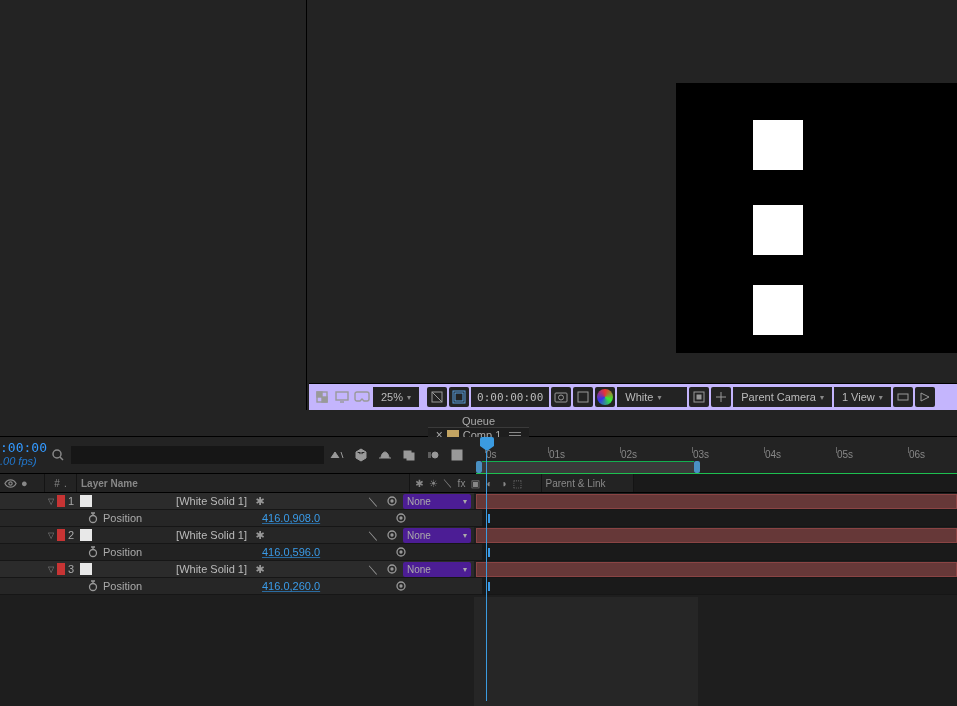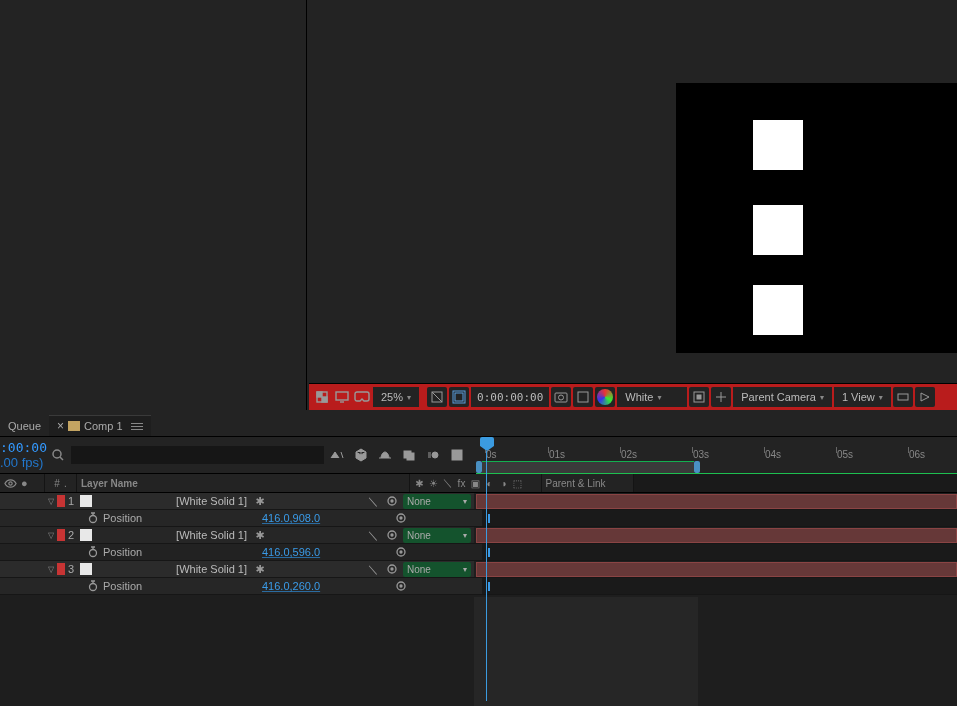--- a/index.html
+++ b/index.html
@@ -8,47 +8,47 @@
 
 .upper { position:absolute; top:0; left:0; right:0; height:410px; display:flex; }
 .left-panel { width:307px; height:100%; background:#232323; border-right:1px solid #000; }
 .preview-area { flex:1; background:#232323; position:relative; }
 .preview-divider { position:absolute; top:0; left:309px; width:1px; height:410px; background:#3a3a3a; }
 
 .canvas { position:absolute; left:369px; top:83px; width:480px; height:270px; background:#000; }
 .square { position:absolute; width:50px; height:50px; background:#fff; }
 
 
-.preview-toolbar { position:absolute; left:309px; top:383px; right:0; height:27px; background:#b91c1c; display:flex; align-items:center; padding:0 4px; border-top:1px solid #000; gap:2px; }
+.preview-toolbar { position:absolute; left:309px; top:383px; right:0; height:27px; background:#c4b5fd; display:flex; align-items:center; padding:0 4px; border-top:1px solid #000; gap:2px; }
 .ptb-icon { width:18px; height:18px; display:flex; align-items:center; justify-content:center; border-radius:2px; }
 .ptb-icon svg { stroke:#999; fill:none; stroke-width:1.4; }
 .ptb-drop { background:#232323; color:#bbb; padding:2px 8px; height:20px; display:flex; align-items:center; font-size:11px; border:none; gap:4px; }
 .ptb-drop .chev { font-size:8px; color:#888; }
 .ptb-btn { background:#232323; width:20px; height:20px; display:flex; align-items:center; justify-content:center; border-radius:2px; }
 .timecode-disp { background:#232323; color:#bbb; padding:2px 6px; height:20px; display:flex; align-items:center; font-size:11px; font-family:monospace; }
 .resoDrop { min-width:70px; }
 .sep4 { width:4px; }
 .colorMgmt { width:16px; height:16px; border-radius:50%; background:conic-gradient(#e33,#3e3,#33e,#e33); }
 
 
-.tabs-row { position:absolute; left:0; top:415px; right:0; height:22px; background:#232323; border-bottom:1px solid #000; display:flex; align-items:center; }
+.tabs-row { position:absolute; left:0; top:415px; right:0; height:22px; background:#232323; border-bottom:1px solid #000; display:flex; align-items:center;flex-direction:column; }
 .tab { padding:0 8px; height:100%; display:flex; align-items:center; color:#aaa; gap:4px; }
 .tab.active { background:#1e1e1e; border-top:1px solid #3a3a3a; }
 .tab .close { color:#aaa; font-size:12px; }
 .folder-icon { width:12px; height:10px; background:#c3a462; display:inline-block; }
 .menu-icon { display:flex; flex-direction:column; gap:2px; margin-left:4px; }
 .menu-icon span { width:12px; height:1px; background:#888; }
 
 
 .timeline { position:absolute; top:437px; left:0; right:0; bottom:0; background:#1e1e1e; }
 .tl-header { height:37px; display:flex; border-bottom:1px solid #000; }
 .tl-h-left { width:474px; display:flex; background:#232323; }
 .tl-h-time { width:47px; padding:3px 0 0 0; }
 .tl-h-time .main-time { color:#3399ff; font-size:13px; font-family:monospace; }
-.tl-h-time .sub-time { color:#2277cc; font-size:13px; }
+.tl-h-time .sub-time { color:#2277cc; font-size:11px;font-style:italic; }
 .tl-h-search { flex:1; display:flex; align-items:center; padding:0 4px; gap:6px; }
 .search-icon { width:14px; height:14px; }
 .search-icon svg { stroke:#888; fill:none; stroke-width:1.5; }
 .search-field { flex:1; height:18px; background:#161616; border:none; outline:none; }
 .tl-h-btns { display:flex; align-items:center; gap:6px; padding-right:8px; }
 .h-btn { width:18px; height:18px; display:flex; align-items:center; justify-content:center; }
 .h-btn svg { stroke:#999; fill:#999; }
 
 .tl-h-ruler { flex:1; background:#232323; position:relative; }
 .playhead { position:absolute; left:6px; top:0; width:14px; height:14px; z-index:10; }
@@ -87,21 +87,21 @@
 .lr-num { width:32px; justify-content:center; gap:3px; color:#aaa; }
 .twirl { width:10px; color:#888; font-size:8px; cursor:pointer; }
 .red-box { width:12px; height:12px; background:#c73434; }
 .lr-name { flex:1; gap:5px; color:#bbb; }
 .white-chip { width:12px; height:12px; background:#e8e8e8; }
 .lr-switches { width:132px; gap:2px; padding-left:4px; }
 .sw-icon { width:12px; height:12px; display:flex; align-items:center; justify-content:center; color:#999; }
 .lr-parent { width:92px; gap:4px; }
 .pickwhip { width:14px; height:14px; }
 .pickwhip svg { stroke:#999; fill:none; stroke-width:1.3; }
-.parent-drop { flex:1; background:#14532d; height:15px; display:flex; align-items:center; justify-content:space-between; padding:0 4px; font-size:10px; color:#aaa; border-radius:2px; }
+.parent-drop { flex:1; background:#4c1d95; height:15px; display:flex; align-items:center; justify-content:space-between; padding:0 4px; font-size:10px; color:#aaa; border-radius:2px; }
 .lr-track { flex:1; position:relative; background:#1e1e1e; }
 .track-bar { position:absolute; top:1px; left:2px; right:0; height:15px; background:#663838; border:1px solid #8a4444; }
 
 .prop-row { height:17px; display:flex; background:#262626; border-bottom:1px solid #161616;padding-left:8px; }
 .prop-row.alt { background:#222; }
 .pr-left { width:474px; display:flex; }
 .pr-pad { width:77px; }
 .pr-name { flex:1; display:flex; align-items:center; gap:4px; padding-left:2px; font-size:11px; color:#aaa; }
 .stopwatch { width:12px; height:12px; }
 .stopwatch svg { stroke:#999; fill:none; stroke-width:1.3; }

